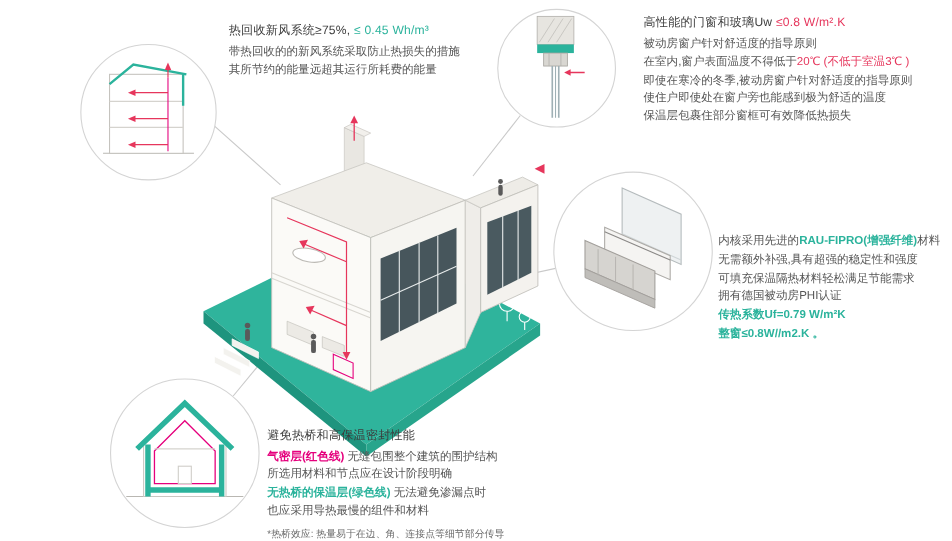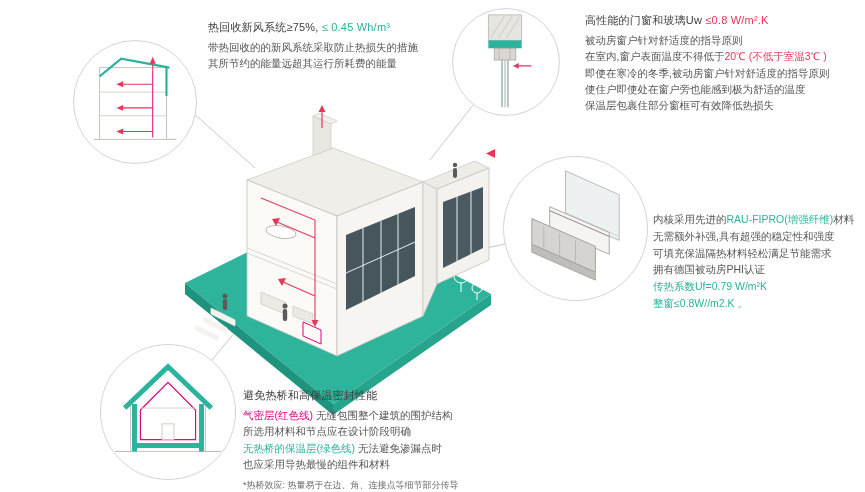--- a/index.html
+++ b/index.html
@@ -15,21 +15,21 @@
   #circle-window-install{left:452px;top:8px;width:108px;height:108px}
   #circle-profile{left:503px;top:156px;width:145px;height:145px}
   #circle-insulation{left:100px;top:344px;width:136px;height:136px}
   .textblock{position:absolute;z-index:4}
   .tb-title{font-size:11px;font-weight:normal;color:var(--text_dark,#3c3c3c);letter-spacing:.2px}
   .tb-body{font-size:10.5px;color:var(--text_body,#565656);line-height:1.55;margin-top:4px}
   .tb-line{display:block}
   .c-teal{color:var(--teal,#2bb39c)}
   .c-red{color:var(--red,#e6365c)}
   .c-magenta{color:var(--magenta,#e5007d)}
-  .b{font-weight:normal}
+  .b{font-weight:bold}
   #text-heat{left:208px;top:20px;width:320px}
   #text-windows{left:585px;top:13px;width:278px}
   #text-profile{left:653px;top:211px;width:212px}
   #text-profile .tb-body{margin-top:0;line-height:1.6}
   #text-thermal{left:243px;top:388px;width:340px}
   .gap{height:7px}
   .footnote{font-size:9px;color:#6a6a6a;margin-top:7px;display:block}
 </style>
 </head>
 <body>

